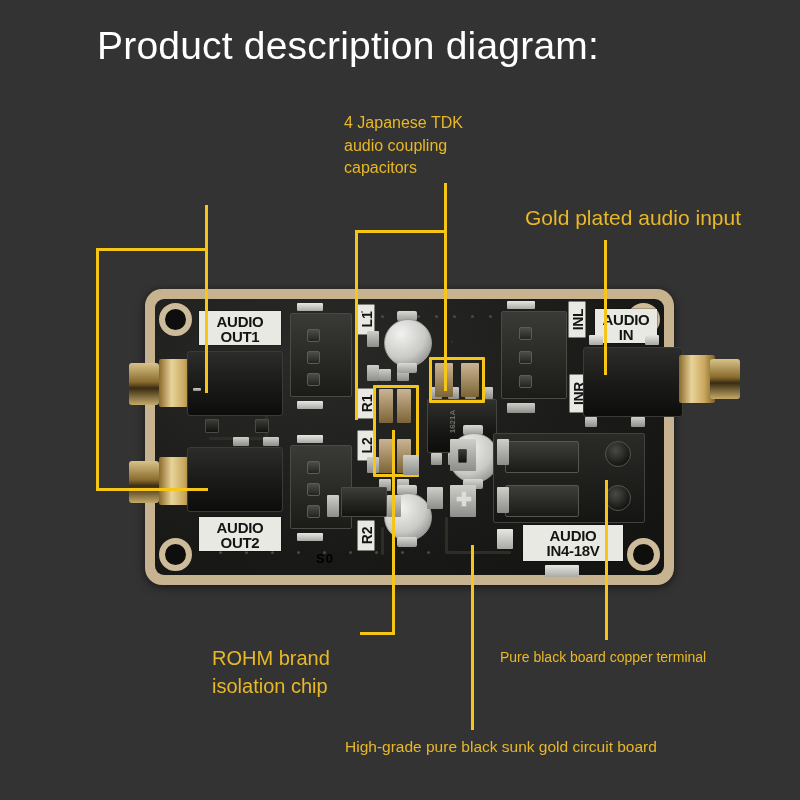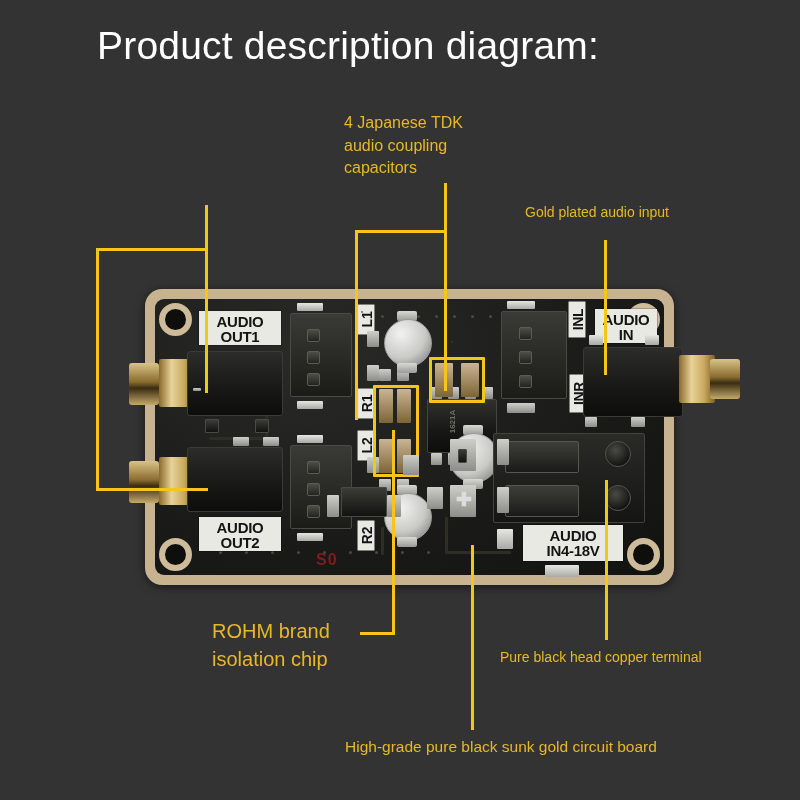--- a/index.html
+++ b/index.html
@@ -18,21 +18,21 @@
     letter-spacing:0.2px;white-space:nowrap;
   }
 
   
   .callout{
     position:absolute;color:#e8b827;white-space:pre-line;
     line-height:1.42;font-weight:400;
   }
   .c-left{font-size:19px;text-align:right;}
   .c-tdk{font-size:16px;text-align:left;}
-  .c-in{font-size:14px;text-align:left;}
+  .c-in{font-size:21px;text-align:left;}
   .c-rohm{font-size:20px;text-align:left;}
   .c-term{font-size:14px;text-align:left;}
   .c-board{font-size:15.5px;text-align:left;}
 
   
   .ln{position:absolute;background:#f5c518;}
   .ln-v{width:3px;}
   .ln-h{height:3px;}
 
   
@@ -137,21 +137,21 @@
     border:1px solid #565650;border-radius:2px;box-sizing:border-box;
   }
 
   
   .hl-box{
     position:absolute;border:3px solid #f5c518;border-radius:1px;box-sizing:border-box;
   }
 
   
   .silkmark{
-    position:absolute;color:#7f1d1d;font-weight:700;font-size:16px;
+    position:absolute;color:#000000;font-weight:700;font-size:13px;
     letter-spacing:1px;
   }
   .plus{position:absolute;color:#ddd;font-size:19px;font-weight:700;line-height:1;}
   .via{position:absolute;width:3px;height:3px;border-radius:50%;background:#4a4a42;}
   .trace{position:absolute;background:#2e2e27;border-radius:1px;}
 </style>
 </head>
 <body>
 
 <div id="stage">
@@ -339,24 +339,24 @@
   <div class="callout c-tdk" style="left:344px;top:112px;width:130px;">4 Japanese TDK
 audio coupling
 capacitors</div>
   <div class="ln ln-v" style="left:444px;top:183px;height:208px;"></div>
   <div class="ln ln-h" style="left:355px;top:230px;width:92px;"></div>
   <div class="ln ln-v" style="left:355px;top:230px;height:190px;"></div>
 
   <div class="callout c-in" style="left:525px;top:203px;width:220px;">Gold plated audio input</div>
   <div class="ln ln-v" style="left:604px;top:240px;height:135px;"></div>
 
-  <div class="callout c-rohm" style="left:212px;top:617px;width:220px;">ROHM brand
+  <div class="callout c-rohm" style="left:212px;top:644px;width:220px;">ROHM brand
 isolation chip</div>
   <div class="ln ln-v" style="left:392px;top:430px;height:204px;"></div>
   <div class="ln ln-h" style="left:360px;top:632px;width:35px;"></div>
 
-  <div class="callout c-term" style="left:500px;top:648px;width:230px;">Pure black head copper terminal</div>
+  <div class="callout c-term" style="left:500px;top:648px;width:230px;">Pure black board copper terminal</div>
   <div class="ln ln-v" style="left:605px;top:480px;height:160px;"></div>
 
   <div class="callout c-board" style="left:345px;top:736px;width:380px;">High-grade pure black sunk gold circuit board</div>
   <div class="ln ln-v" style="left:471px;top:545px;height:185px;"></div>
 
 </div>
 
 </body></html>

